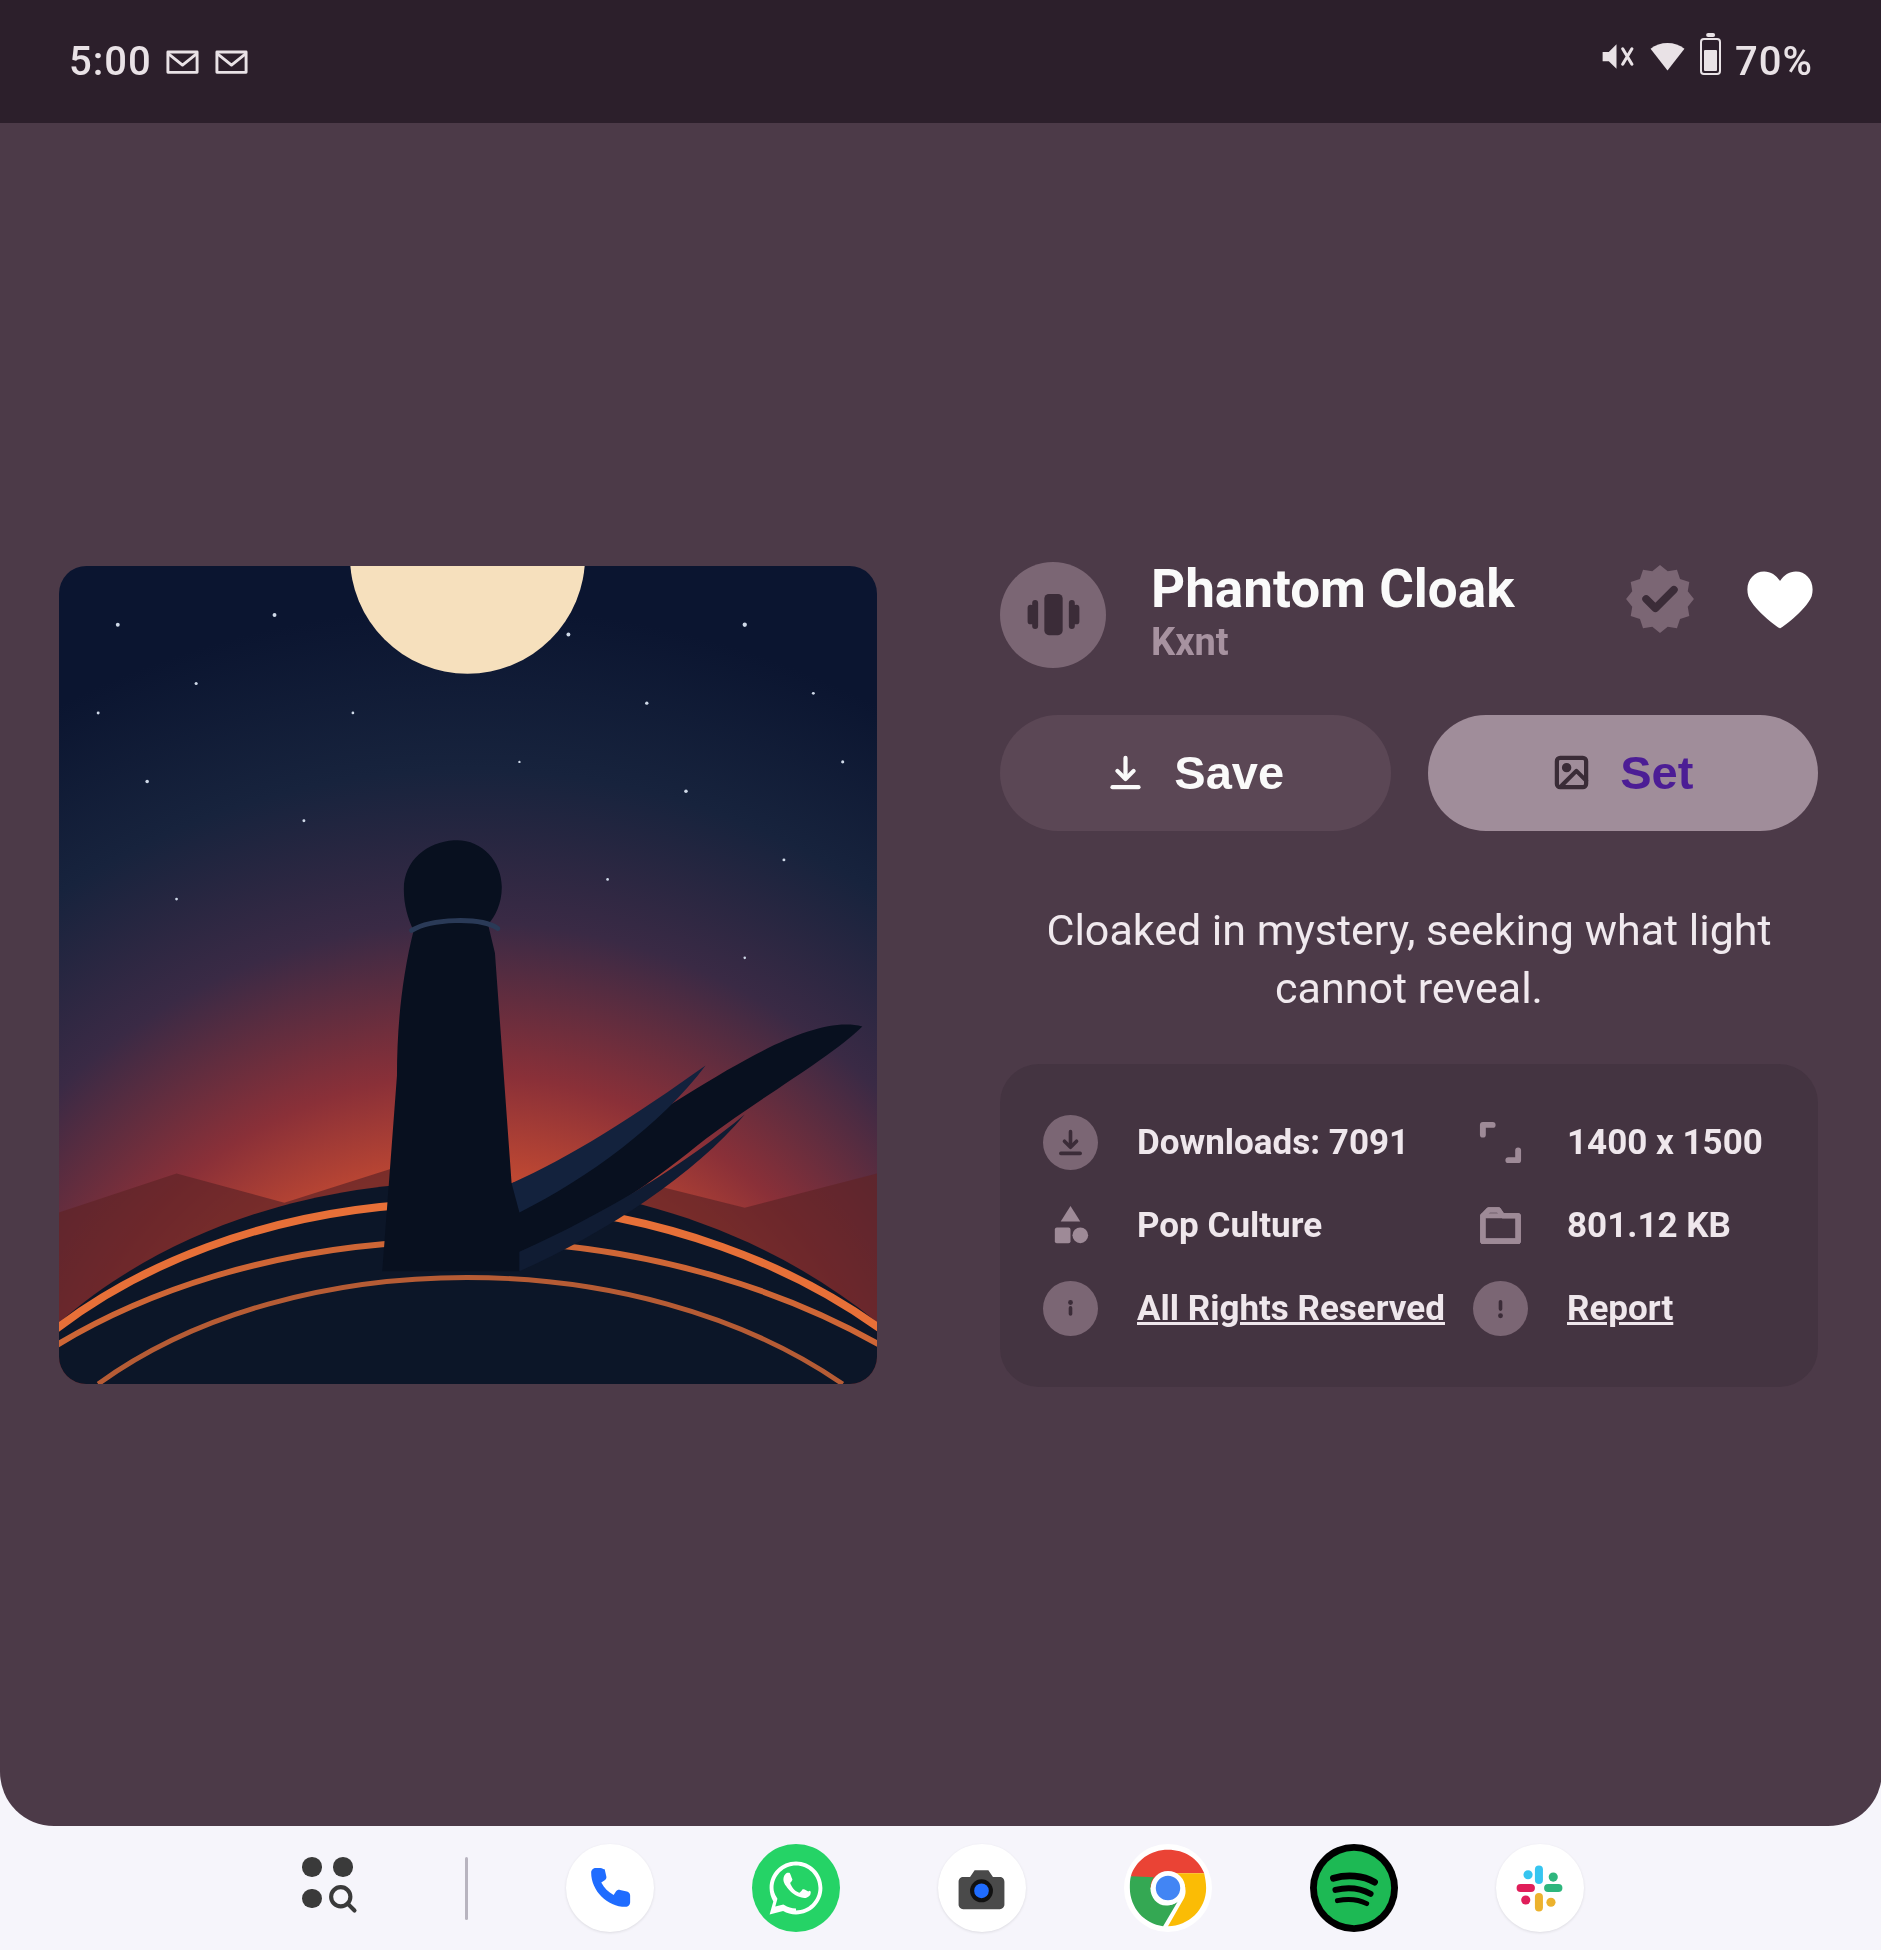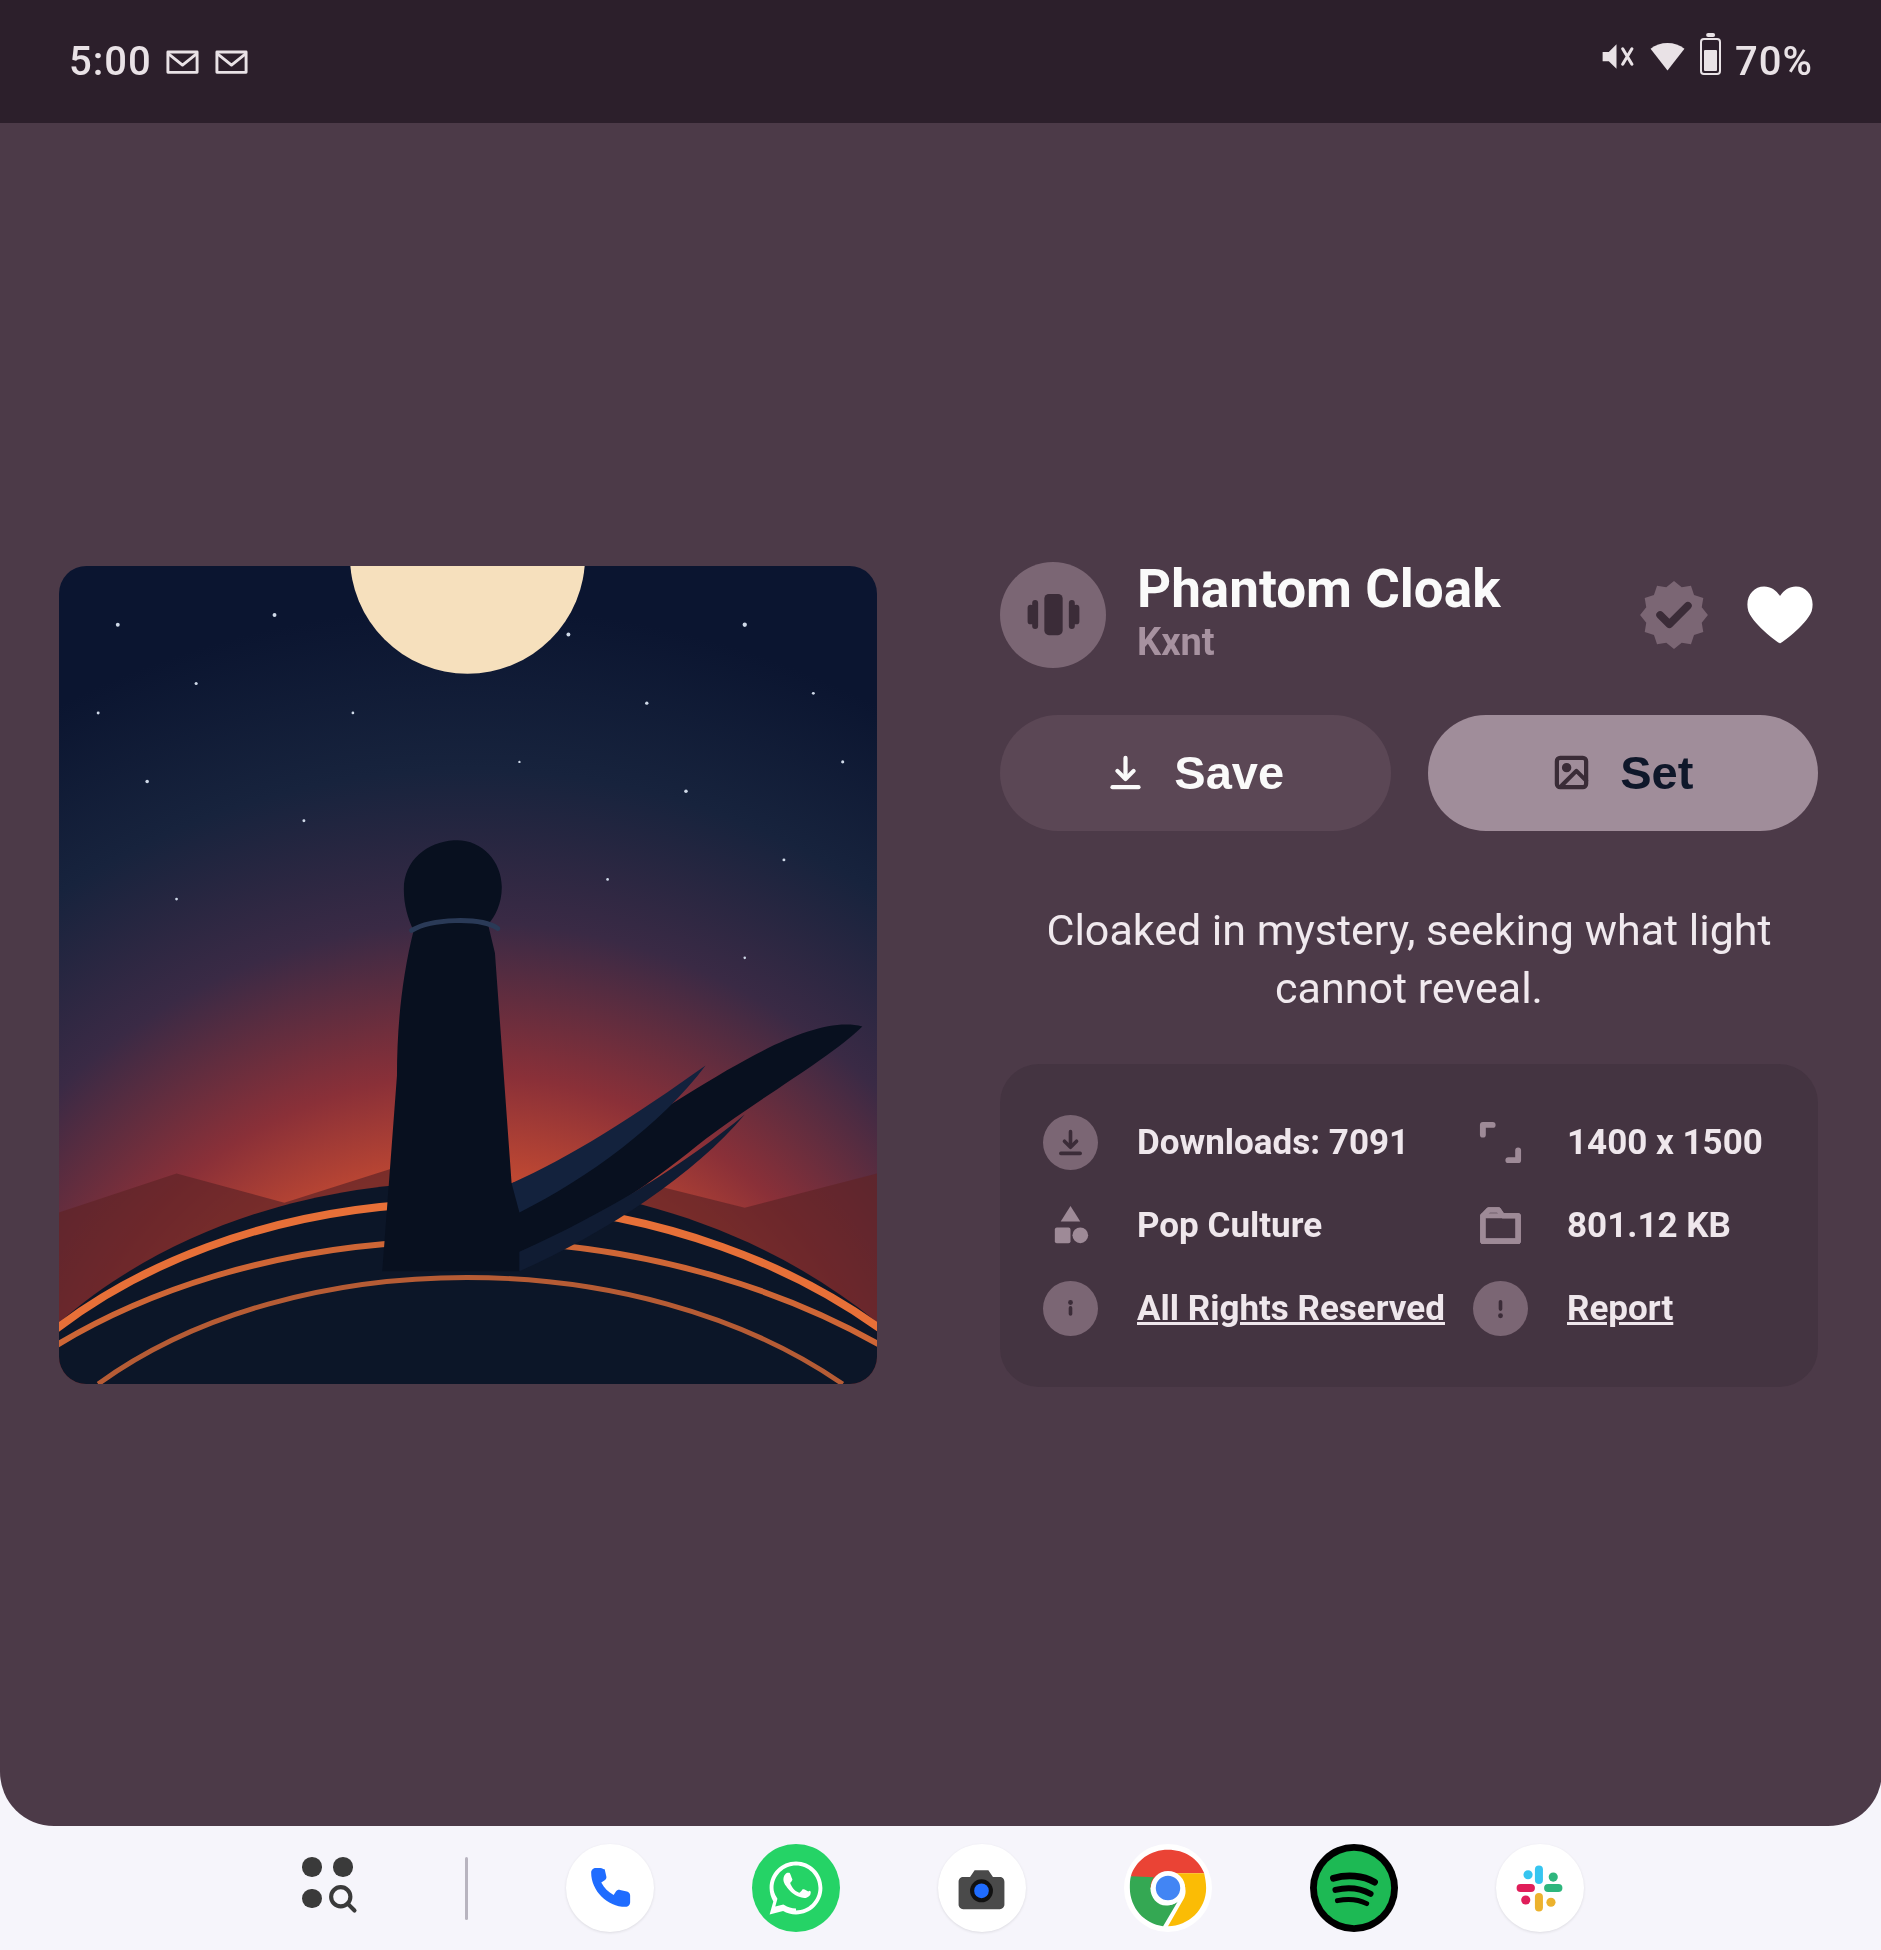--- a/index.html
+++ b/index.html
@@ -67,21 +67,21 @@
   .info {
     flex: 1;
     color: #efe7ec;
     display: flex;
     flex-direction: column;
     gap: 47px;
     max-width: 818px;
   }
 
   .headerrow {
-    display: flex; align-items: center; gap: 31px;
+    display: flex; gap: 45px;
   }
   .vibrate-chip {
     width: 106px; height: 106px; border-radius: 50%;
     background: #7b6674;
     display:flex; align-items:center; justify-content:center;
     flex-shrink: 0;
   }
   .vibrate-chip svg { width:55px; height:55px; }
   .title-block { flex:1; }
   .title {
@@ -103,21 +103,21 @@
     flex:1;
     height: 116px;
     border-radius: 59px;
     border: none;
     display:flex; align-items:center; justify-content:center; gap:29px;
     font-size: 47px; font-weight: 700;
     cursor:pointer;
   }
   .pillbtn svg { width:39px; height:39px; }
   .btn-save { background:#5b4755; color:#fafafa; }
-  .btn-set  { background:#a08d9a; color:#0f172a; }
+  .btn-set  { background:#a08d9a; color:#4c1d95; }
 
   .description {
     text-align:center;
     font-size: 43px;
     color:#f0e9ee;
     line-height:1.35;
     font-weight: 400;
     padding: 0 3.9px;
     margin-top: 23px;
   }

